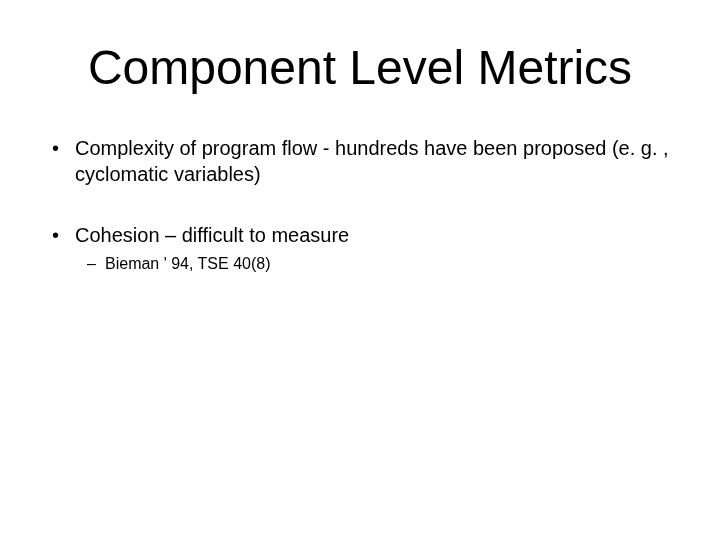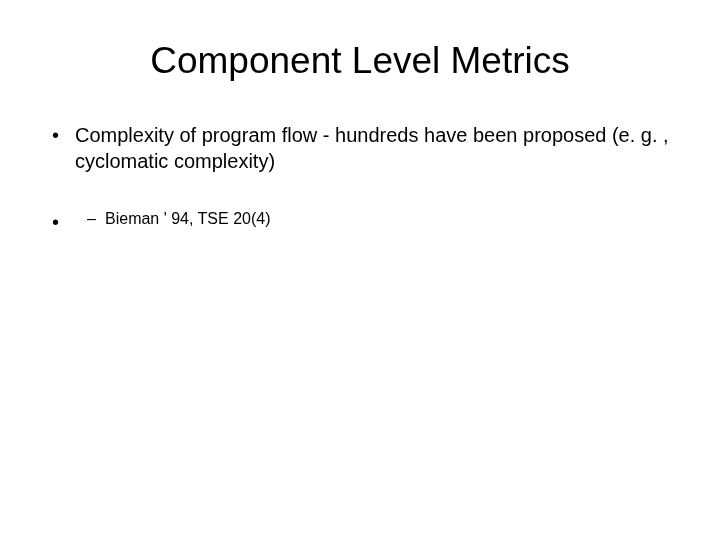--- a/index.html
+++ b/index.html
@@ -9,21 +9,21 @@
     }
     body {
       width: 720px;
       height: 540px;
       background: #ffffff;
       font-family: Arial, Helvetica, sans-serif;
       color: #000000;
       padding: 30px 40px;
     }
     .title {
-      font-size: 37px;
+      font-size: 48px;
       font-weight: normal;
       text-align: center;
       margin-bottom: 40px;
       margin-top: 10px;
     }
     .bullets {
       list-style: none;
     }
     .bullet-item {
       font-size: 20px;
@@ -57,22 +57,23 @@
       margin-bottom: 6px;
     }
   </style>
 </head>
 <body>
 
 <h1 class="title">Component Level Metrics</h1>
 
 <ul class="bullets">
   <li class="bullet-item">
-    <span>Complexity of program flow - hundreds have been proposed (e. g. , cyclomatic complexity)</span>
+    <span>Complexity of program flow - hundreds have been proposed (e. g. , cyclomatic variables)</span>
   </li>
   <li class="bullet-item last-bullet">
+    <span>Cohesion – difficult to measure</span>
     <ul class="sub-bullets">
       <li class="sub-bullet-item">
-        <span>Bieman ' 94, TSE 20(4)</span>
+        <span>Bieman ' 94, TSE 40(8)</span>
       </li>
     </ul>
   </li>
 </ul>
 
 </body></html>

